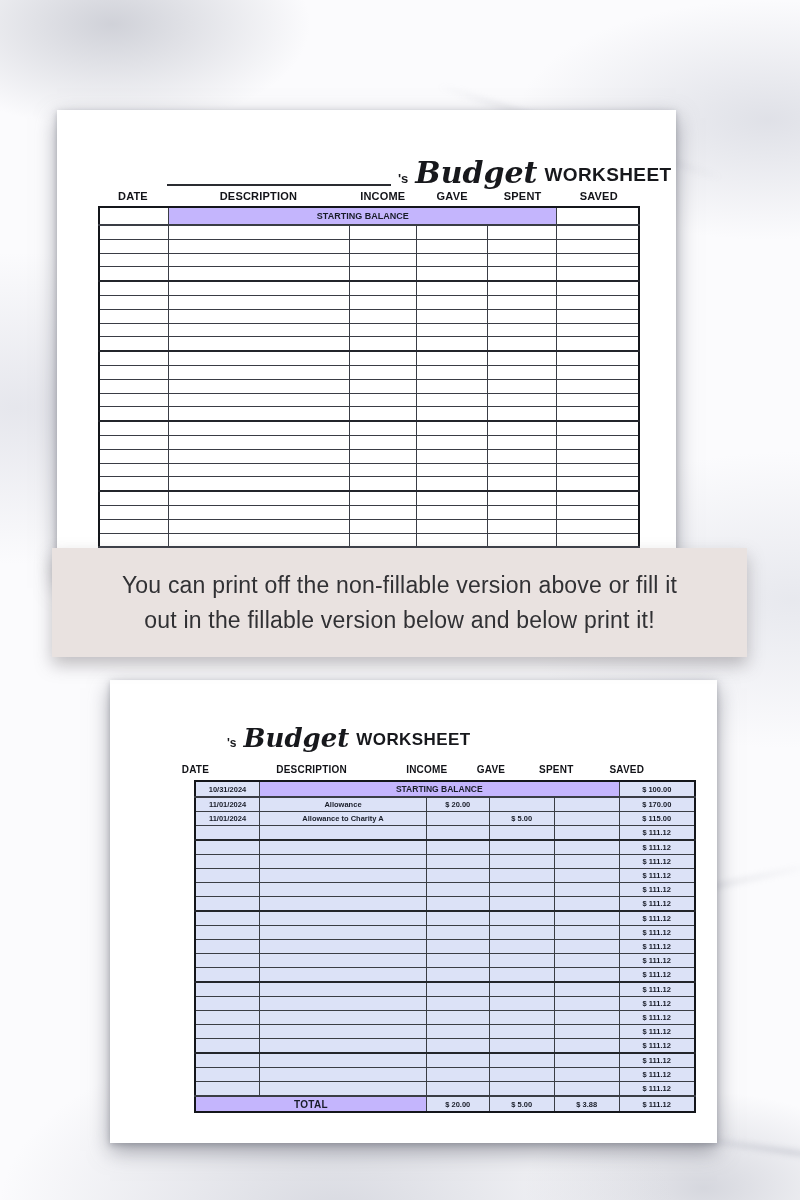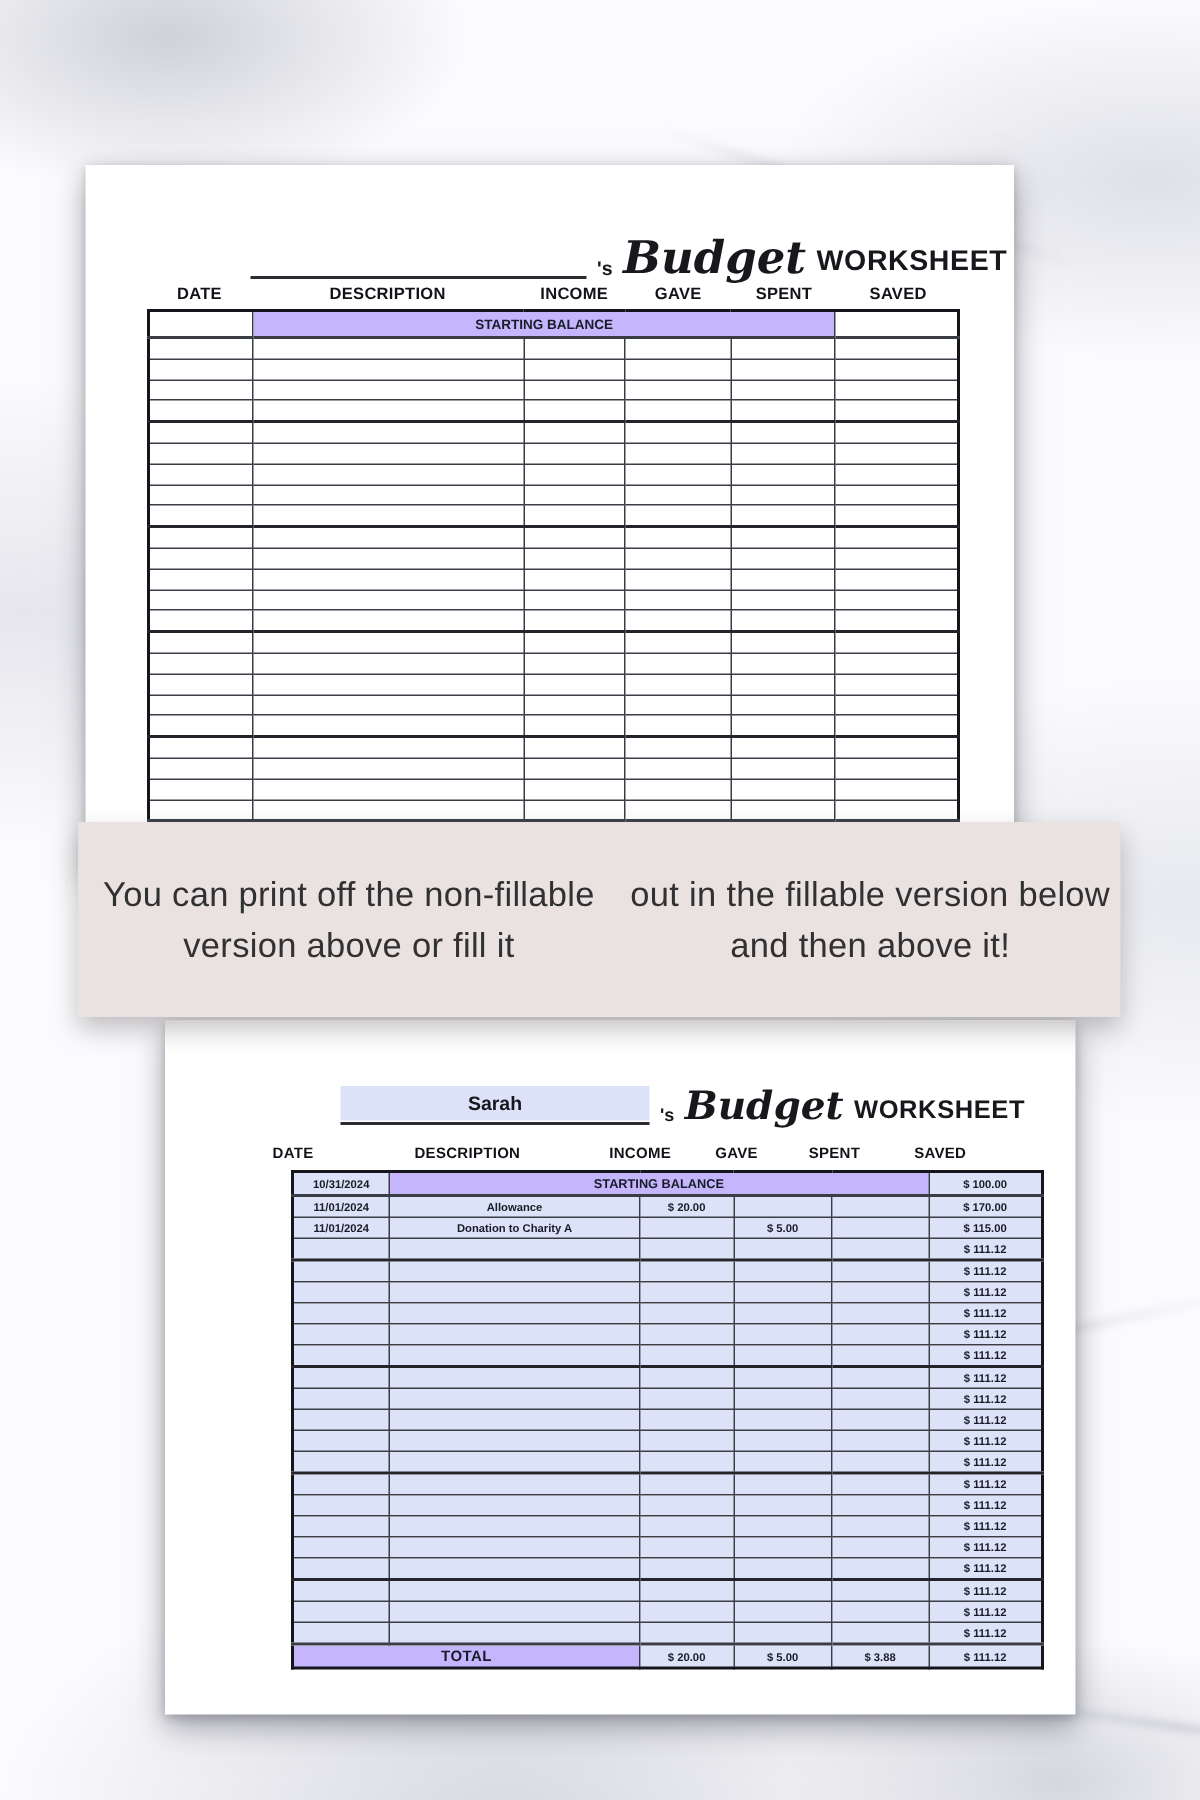--- a/index.html
+++ b/index.html
@@ -52,23 +52,23 @@
   table.ws tr.total-row td{border-top-width:2px;}
   table.t-top tr.sb-row td,table.t-top tr.total-row td{height:16px;}
   table.t-bot tr.sb-row td,table.t-bot tr.total-row td{height:14px;}
   table.ws tr.g5 td{border-bottom-width:2px;border-bottom-color:#23252b;}
   td.fill{background:#dce2f7;}
   td.label-cell{text-align:right;background:#c4b5fd;padding-right:3px;}
   table.t-top td.label-cell{font-size:9px;}
   table.t-bot td.label-cell{font-size:8.5px;}
   td.total-label{font-size:10px !important;letter-spacing:.3px;}
 
-  .banner{position:absolute;left:52px;top:548px;width:695px;height:130px;background:#e9e2e0;
+  .banner{position:absolute;left:52px;top:548px;width:695px;height:109px;background:#e9e2e0;
           box-shadow:0 8px 16px rgba(120,115,120,.45);
-          display:flex;flex-direction:row;align-items:center;justify-content:center;z-index:5;}
+          display:flex;flex-direction:column;align-items:center;justify-content:center;z-index:5;}
   .banner-text{font-size:23px;color:#313134;text-align:center;line-height:1.5;letter-spacing:.2px;}
 </style>
 </head>
 <body>
 
 <div class="vein vein1"></div>
 <div class="vein vein2"></div>
 <div class="vein vein3"></div>
 
 <div class="page page-top">
@@ -291,28 +291,25 @@
           <td></td>
           <td></td>
           <td></td>
         </tr>
       </tbody>
     </table>
 </div>
 
 <div class="banner">
   <div class="banner-text">You can print off the non-fillable version above or fill it</div>
-  <div class="banner-text">out in the fillable version below and then above it!</div>
+  <div class="banner-text">out in the fillable version below and below print it!</div>
 </div>
 
 <div class="page page-bottom">
   <div class="title-row t-sm" style="left:117px;top:40px;height:30px;">
-    <div class="name-slot" style="width:206px;height:24px;">
-      <div class="name-fill">Sarah</div>
-    </div>
     <span class="poss">'s</span>
     <span class="script">Budget</span>
     <span class="ws-word">WORKSHEET</span>
   </div>
   <div class="head-row head-sm" style="left:53px;top:84px;width:502px;">
       <div class="col-head" style="width: 12.9%;">DATE</div>
       <div class="col-head" style="width: 33.4%;">DESCRIPTION</div>
       <div class="col-head" style="width: 12.5%;">INCOME</div>
       <div class="col-head" style="width: 13.1%;">GAVE</div>
       <div class="col-head" style="width: 12.9%;">SPENT</div>
@@ -336,21 +333,21 @@
         <tr>
           <td class="fill">11/01/2024</td>
           <td class="fill">Allowance</td>
           <td class="fill">$ 20.00</td>
           <td class="fill"></td>
           <td class="fill"></td>
           <td class="fill">$ 170.00</td>
         </tr>
         <tr>
           <td class="fill">11/01/2024</td>
-          <td class="fill">Donation to Charity A</td>
+          <td class="fill">Allowance to Charity A</td>
           <td class="fill"></td>
           <td class="fill">$ 5.00</td>
           <td class="fill"></td>
           <td class="fill">$ 115.00</td>
         </tr>
         <tr class="g5">
           <td class="fill"></td>
           <td class="fill"></td>
           <td class="fill"></td>
           <td class="fill"></td>

